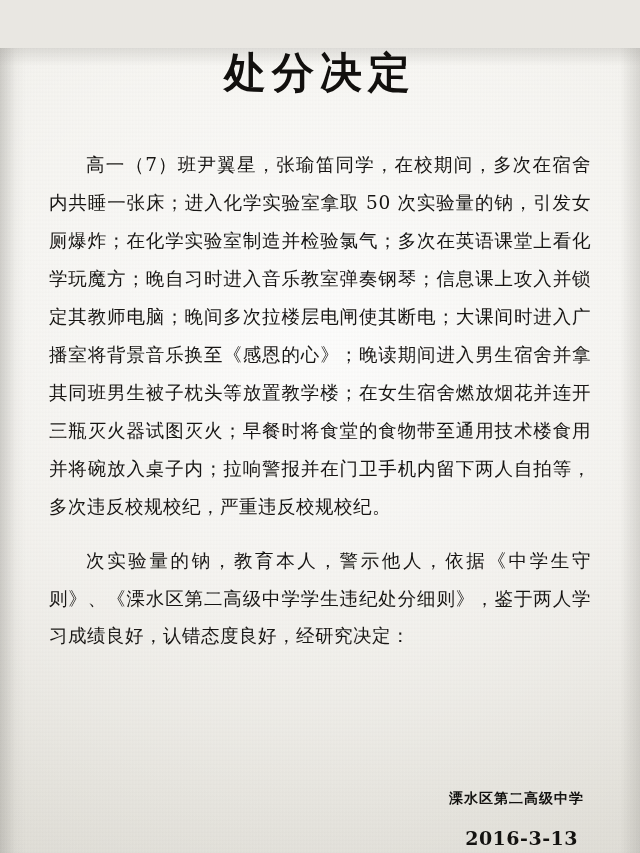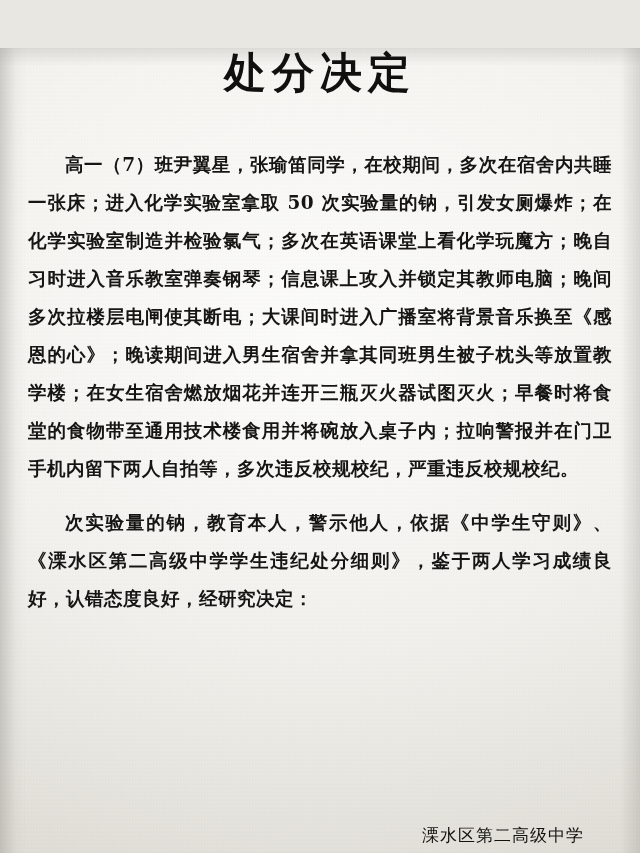--- a/index.html
+++ b/index.html
@@ -37,60 +37,59 @@
   }
   .paper-shadow-top {
     position: absolute;
     left: 0; right: 0; top: 0; height: 18px;
     background: linear-gradient(180deg, rgba(160,158,152,0.28) 0%, rgba(255,255,255,0) 100%);
     pointer-events: none;
   }
   .content {
     position: relative;
     z-index: 2;
-    padding: 0 28px;
+    padding: 0 49px;
   }
   .doc-title {
     text-align: center;
     font-size: 42px;
     font-weight: bold;
     letter-spacing: 6px;
     color: #12100e;
     margin: 48px 0 0 0;
     padding: 0;
     line-height: 1.2;
     font-family: "DejaVu Serif", "Liberation Serif", serif;
   }
   .body-block {
     margin-top: 48px;
     font-size: 18.5px;
     line-height: 2.05;
     color: #171513;
     text-align: justify;
     text-justify: inter-ideograph;
     letter-spacing: 0.5px;
-    font-weight: bold;
   }
   .para {
     margin: 0 0 6px 0;
     text-indent: 2em;
   }
   .para-spaced {
     margin-top: 16px;
   }
   .signature-block {
     position: absolute;
     right: 56px;
     bottom: 52px;
     text-align: right;
     z-index: 3;
   }
   .sign-org {
-    font-size: 17px;
-    font-weight: normal;
+    font-size: 14px;
+    font-weight: bold;
     color: #131210;
     letter-spacing: 1px;
     line-height: 1.6;
   }
   .sign-date {
     font-size: 19px;
     font-weight: bold;
     color: #131210;
     letter-spacing: 0.5px;
     margin-top: 18px;
@@ -120,14 +119,15 @@
     <h1 class="doc-title">处分决定</h1>
 
     <div class="body-block">
       <p class="para">高一（7）班尹翼星，张瑜笛同学，在校期间，多次在宿舍内共睡一张床；进入化学实验室拿取 50 次实验量的钠，引发女厕爆炸；在化学实验室制造并检验氯气；多次在英语课堂上看化学玩魔方；晚自习时进入音乐教室弹奏钢琴；信息课上攻入并锁定其教师电脑；晚间多次拉楼层电闸使其断电；大课间时进入广播室将背景音乐换至《感恩的心》；晚读期间进入男生宿舍并拿其同班男生被子枕头等放置教学楼；在女生宿舍燃放烟花并连开三瓶灭火器试图灭火；早餐时将食堂的食物带至通用技术楼食用并将碗放入桌子内；拉响警报并在门卫手机内留下两人自拍等，多次违反校规校纪，严重违反校规校纪。</p>
       <p class="para para-spaced">次实验量的钠，教育本人，警示他人，依据《中学生守则》、《溧水区第二高级中学学生违纪处分细则》，鉴于两人学习成绩良好，认错态度良好，经研究决定：</p>
     </div>
   </div>
 
   <div class="signature-block">
     <div class="sign-org">溧水区第二高级中学</div>
+    <div class="sign-date">2016-3-13</div>
   </div>
 </div>
 
 </body></html>

